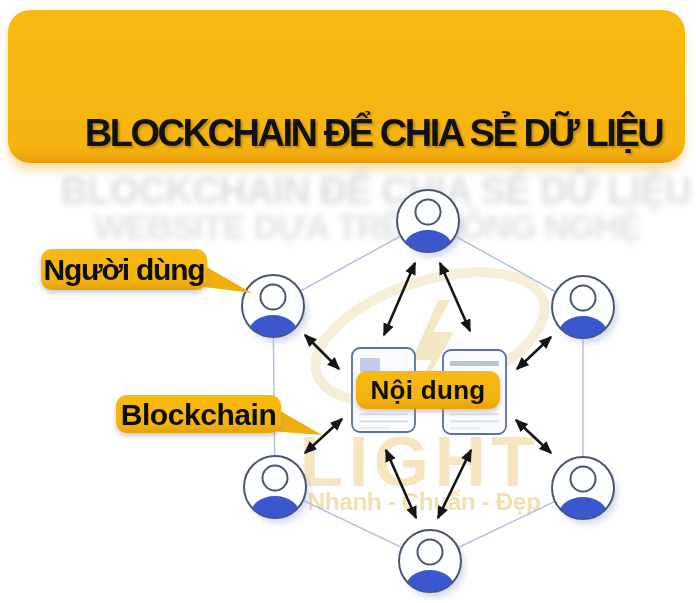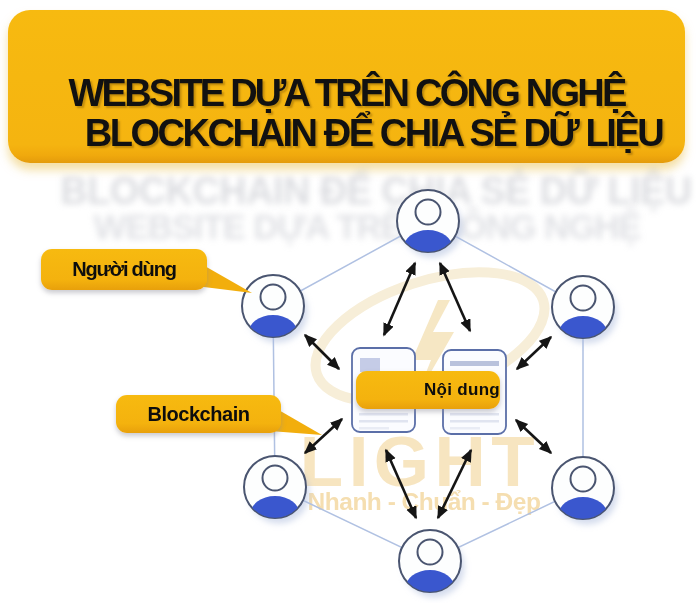--- a/index.html
+++ b/index.html
@@ -8,26 +8,25 @@
   .banner{position:absolute;left:8px;top:10px;width:677px;height:153px;
       background:linear-gradient(180deg,#f7ba10 0%,#f5b410 88%,#f0a90d 95%,#e49b0b 100%);
       border-radius:22px;box-shadow:0 7px 10px rgba(238,203,110,0.62);}
   .banner .tx{position:absolute;left:0;width:100%;text-align:center;font-weight:bold;
       font-size:38px;color:#111;white-space:nowrap;
       text-shadow:2px 2px 2px rgba(80,50,0,0.32);}
   .ghost{position:absolute;width:100%;text-align:center;font-weight:bold;white-space:nowrap;
       filter:blur(3px);}
   .lbl{position:absolute;background:linear-gradient(180deg,#f7ba10 0%,#f4b20e 75%,#e8a00b 100%);
       border-radius:11px;font-weight:bold;color:#0d0d0d;text-align:center;
-      font-size:20px;box-shadow:0 3px 5px rgba(140,140,150,0.45);}
+      font-size:30px;box-shadow:0 3px 5px rgba(140,140,150,0.45);}
 </style>
 </head>
 <body>
   <div class="banner">
-    <div class="tx" style="top:62px;letter-spacing:-2.75px;">WEBSITE DỰA TRÊN CÔNG NGHỆ</div>
     <div class="tx" style="top:102px;letter-spacing:-2.45px;padding-left:27px;">BLOCKCHAIN ĐỂ CHIA SẺ DỮ LIỆU</div>
   </div>
 
   <div class="ghost" style="top:170px;left:28px;font-size:38px;letter-spacing:-0.6px;color:rgba(150,152,164,0.33);">BLOCKCHAIN ĐỂ CHIA SẺ DỮ LIỆU</div>
   <div class="ghost" style="top:207px;left:19px;font-size:35px;letter-spacing:-1.2px;color:rgba(152,155,168,0.29);">WEBSITE DỰA TRÊN CÔNG NGHỆ</div>
 
   <svg id="diagram" width="696" height="603" viewBox="0 0 696 603" style="position:absolute;left:0;top:0;">
     <defs>
       <filter id="soft" x="-50%" y="-50%" width="200%" height="200%">
         <feGaussianBlur stdDeviation="3"></feGaussianBlur>
@@ -91,13 +90,13 @@
     <use href="#user" transform="translate(275,487)"></use>
     <use href="#user" transform="translate(583,488)"></use>
     <use href="#user" transform="translate(430,561)"></use>
 
     <polygon points="196,261 252,293 196,286" fill="#f2ae0d"></polygon>
     <polygon points="270,405 322,435 270,431" fill="#f2ae0d"></polygon>
   </svg>
 
   <div class="lbl" style="left:41px;top:249px;width:166px;height:41px;line-height:41px;letter-spacing:-1.2px;">Người dùng</div>
   <div class="lbl" style="left:116px;top:395px;width:165px;height:38px;line-height:39px;letter-spacing:-0.45px;">Blockchain</div>
-  <div class="lbl" style="left:356px;top:371px;width:144px;height:38px;line-height:38px;font-size:17px;letter-spacing:0.3px;text-align:right;">Nội dung</div>
+  <div class="lbl" style="left:356px;top:371px;width:144px;height:38px;line-height:38px;font-size:26px;letter-spacing:0.3px;">Nội dung</div>
 
 </body></html>

